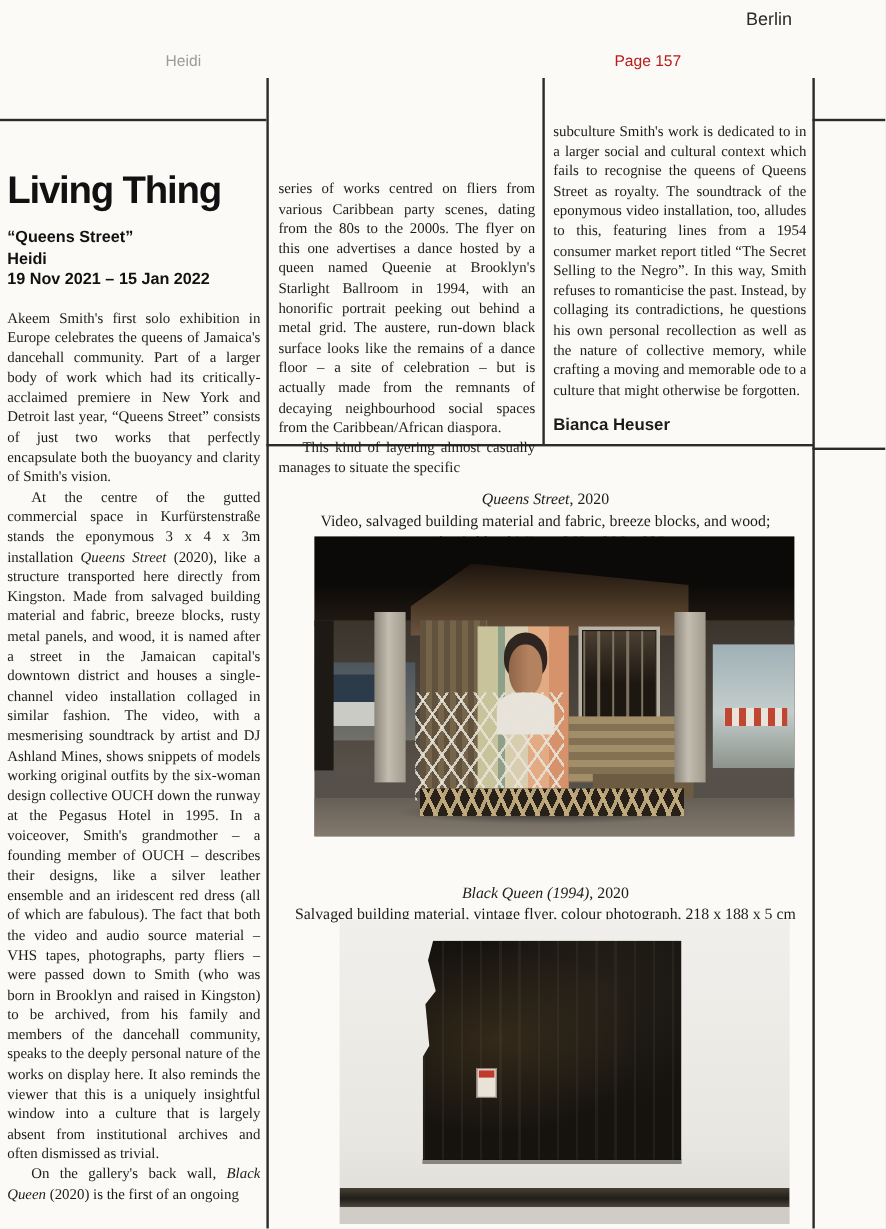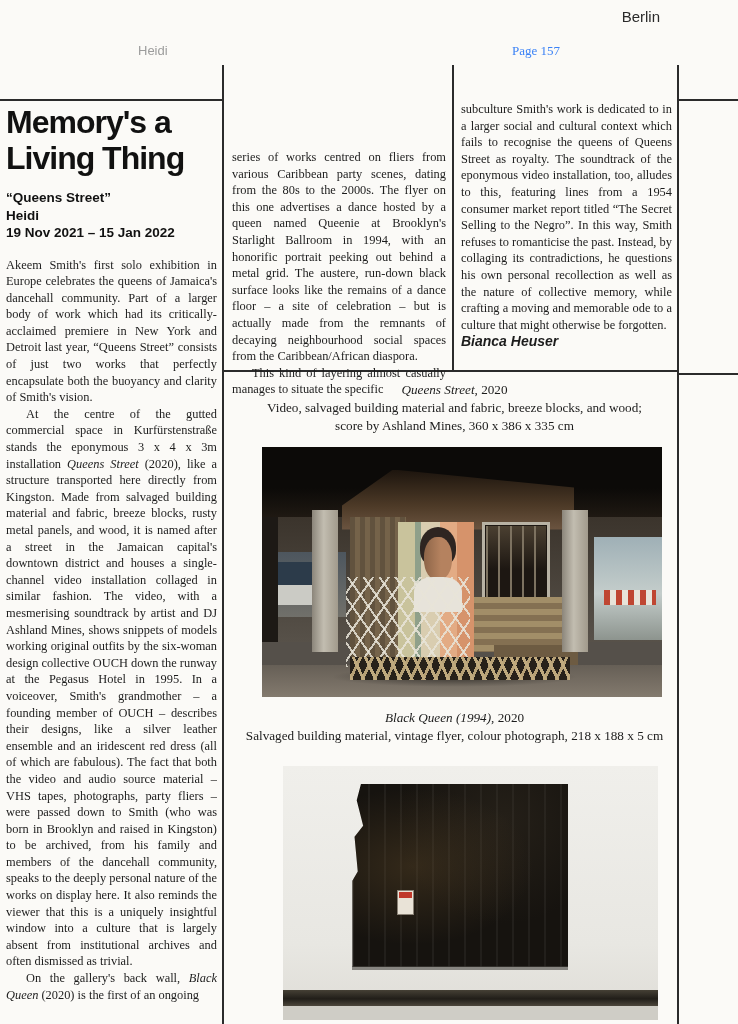--- a/index.html
+++ b/index.html
@@ -3,38 +3,38 @@
 <meta charset="utf-8">
 <style>
   html,body{margin:0;padding:0;background:#e9e9e9;}
   .page{position:relative;width:738px;height:1024px;background:#fbfaf7;overflow:hidden;
         font-family:"Liberation Serif",serif;color:#1c1c1c;}
   
   .city{position:absolute;top:8px;left:0;width:660px;text-align:right;
         font-family:"Liberation Sans",sans-serif;font-size:15px;color:#2a2a2a;}
   .runhead{position:absolute;top:43px;font-family:"Liberation Sans",sans-serif;font-size:13px;}
   .runhead.gallery{left:138px;color:#9c9c9c;}
-  .runhead.pageno{left:512px;color:#3b82f6;font-family:Liberation Serif, serif;}
+  .runhead.pageno{left:512px;color:#b91c1c;}
   
   .rule{position:absolute;background:#2b2b2b;}
   
   .col{position:absolute;overflow:hidden;text-align:justify;font-size:12.4px;line-height:16.6px;}
   .col p{margin:0;}
   .col p.indent{text-indent:20px;}
   #col1{left:6px;top:104px;width:211px;height:920px;}
   #col2{left:232px;top:101px;width:214px;height:266px;margin-top:48px;}
   #col3{left:461px;top:101px;width:211px;height:266px;}
   .headline{font-family:"Liberation Sans",sans-serif;font-weight:700;font-size:32px;
             line-height:36px;letter-spacing:-1px;text-align:left;margin:0 0 13px 0;color:#111;}
   .infoblock{font-family:"Liberation Sans",sans-serif;font-weight:700;font-size:13.5px;
              line-height:17.5px;text-align:left;margin:0 0 15px 0;color:#111;}
   .byline{font-family:"Liberation Sans",sans-serif;font-weight:700;font-size:14px;
-          text-align:left;margin-top:0;font-style:italic;}
+          text-align:left;margin-top:12px;}
   
-  .caption{position:absolute;left:232px;width:445px;text-align:center;font-size:13.2px;line-height:18px;}
+  .caption{position:absolute;left:232px;width:445px;text-align:center;font-size:13.2px;line-height:18px;margin-top:26px;}
   .caption .t{display:block;}
   
   .photo{position:absolute;overflow:hidden;}
   #photo1{left:262px;top:447px;width:400px;height:250px;background:#55504a;}
   #photo1 .ly{position:absolute;}
   .p1-ceiling{top:0;left:0;right:0;height:30%;background:linear-gradient(180deg,#0c0a08 55%,#221b14);}
   .p1-backwall{top:28%;left:0;right:0;height:50%;background:linear-gradient(180deg,#3b342c,#575149);}
   .p1-winL{top:42%;left:0;width:21%;height:26%;background:linear-gradient(180deg,#4d565e,#71706a);}
   .p1-van{top:46%;left:1%;width:12%;height:11%;background:#2c3b4a;border-radius:3px;}
   .p1-car{top:55%;left:2.5%;width:11%;height:8%;background:#cbcbc5;border-radius:4px 4px 1px 1px;}
@@ -93,21 +93,21 @@
 
   <div class="rule" style="left:222px;top:65px;width:1.5px;height:959px;"></div>
   <div class="rule" style="left:452px;top:65px;width:1.5px;height:306px;"></div>
   <div class="rule" style="left:677px;top:65px;width:1.5px;height:959px;"></div>
   <div class="rule" style="left:0;top:99px;width:222px;height:1.5px;"></div>
   <div class="rule" style="left:677px;top:99px;width:61px;height:1.5px;"></div>
   <div class="rule" style="left:222px;top:370px;width:456px;height:1.5px;"></div>
   <div class="rule" style="left:677px;top:373px;width:61px;height:1.5px;"></div>
 
   <div class="col" id="col1">
-    <h1 class="headline"><span>Memory's a</span><br><span>Living Thing</span></h1>
+    <h1 class="headline"><br><span>Living Thing</span></h1>
     <div class="infoblock">
       <div>“Queens Street”</div>
       <div>Heidi</div>
       <div>19 Nov 2021 – 15 Jan 2022</div>
     </div>
     <p>Akeem Smith's first solo exhibition in Europe celebrates the queens of Jamaica's dancehall community. Part of a larger body of work which had its critically-acclaimed premiere in New York and Detroit last year, “Queens Street” consists of just two works that perfectly encapsulate both the buoyancy and clarity of Smith's vision.</p>
     <p class="indent"><span>At the centre of the gutted commercial space in Kurfürstenstraße stands the eponymous 3 x 4 x 3m installation </span><i>Queens Street</i><span> (2020), like a structure transported here directly from Kingston. Made from salvaged building material and fabric, breeze blocks, rusty metal panels, and wood, it is named after a street in the Jamaican capital's downtown district and houses a single-channel video installation collaged in similar fashion. The video, with a mesmerising soundtrack by artist and DJ Ashland Mines, shows snippets of models working original outfits by the six-woman design collective OUCH down the runway at the Pegasus Hotel in 1995. In a voiceover, Smith's grandmother – a founding member of OUCH – describes their designs, like a silver leather ensemble and an iridescent red dress (all of which are fabulous). The fact that both the video and audio source material – VHS tapes, photographs, party fliers – were passed down to Smith (who was born in Brooklyn and raised in Kingston) to be archived, from his family and members of the dancehall community, speaks to the deeply personal nature of the works on display here. It also reminds the viewer that this is a uniquely insightful window into a culture that is largely absent from institutional archives and often dismissed as trivial.</span></p>
     <p class="indent"><span>On the gallery's back wall, </span><i>Black Queen</i><span> (2020) is the first of an ongoing</span></p>
   </div>
 

